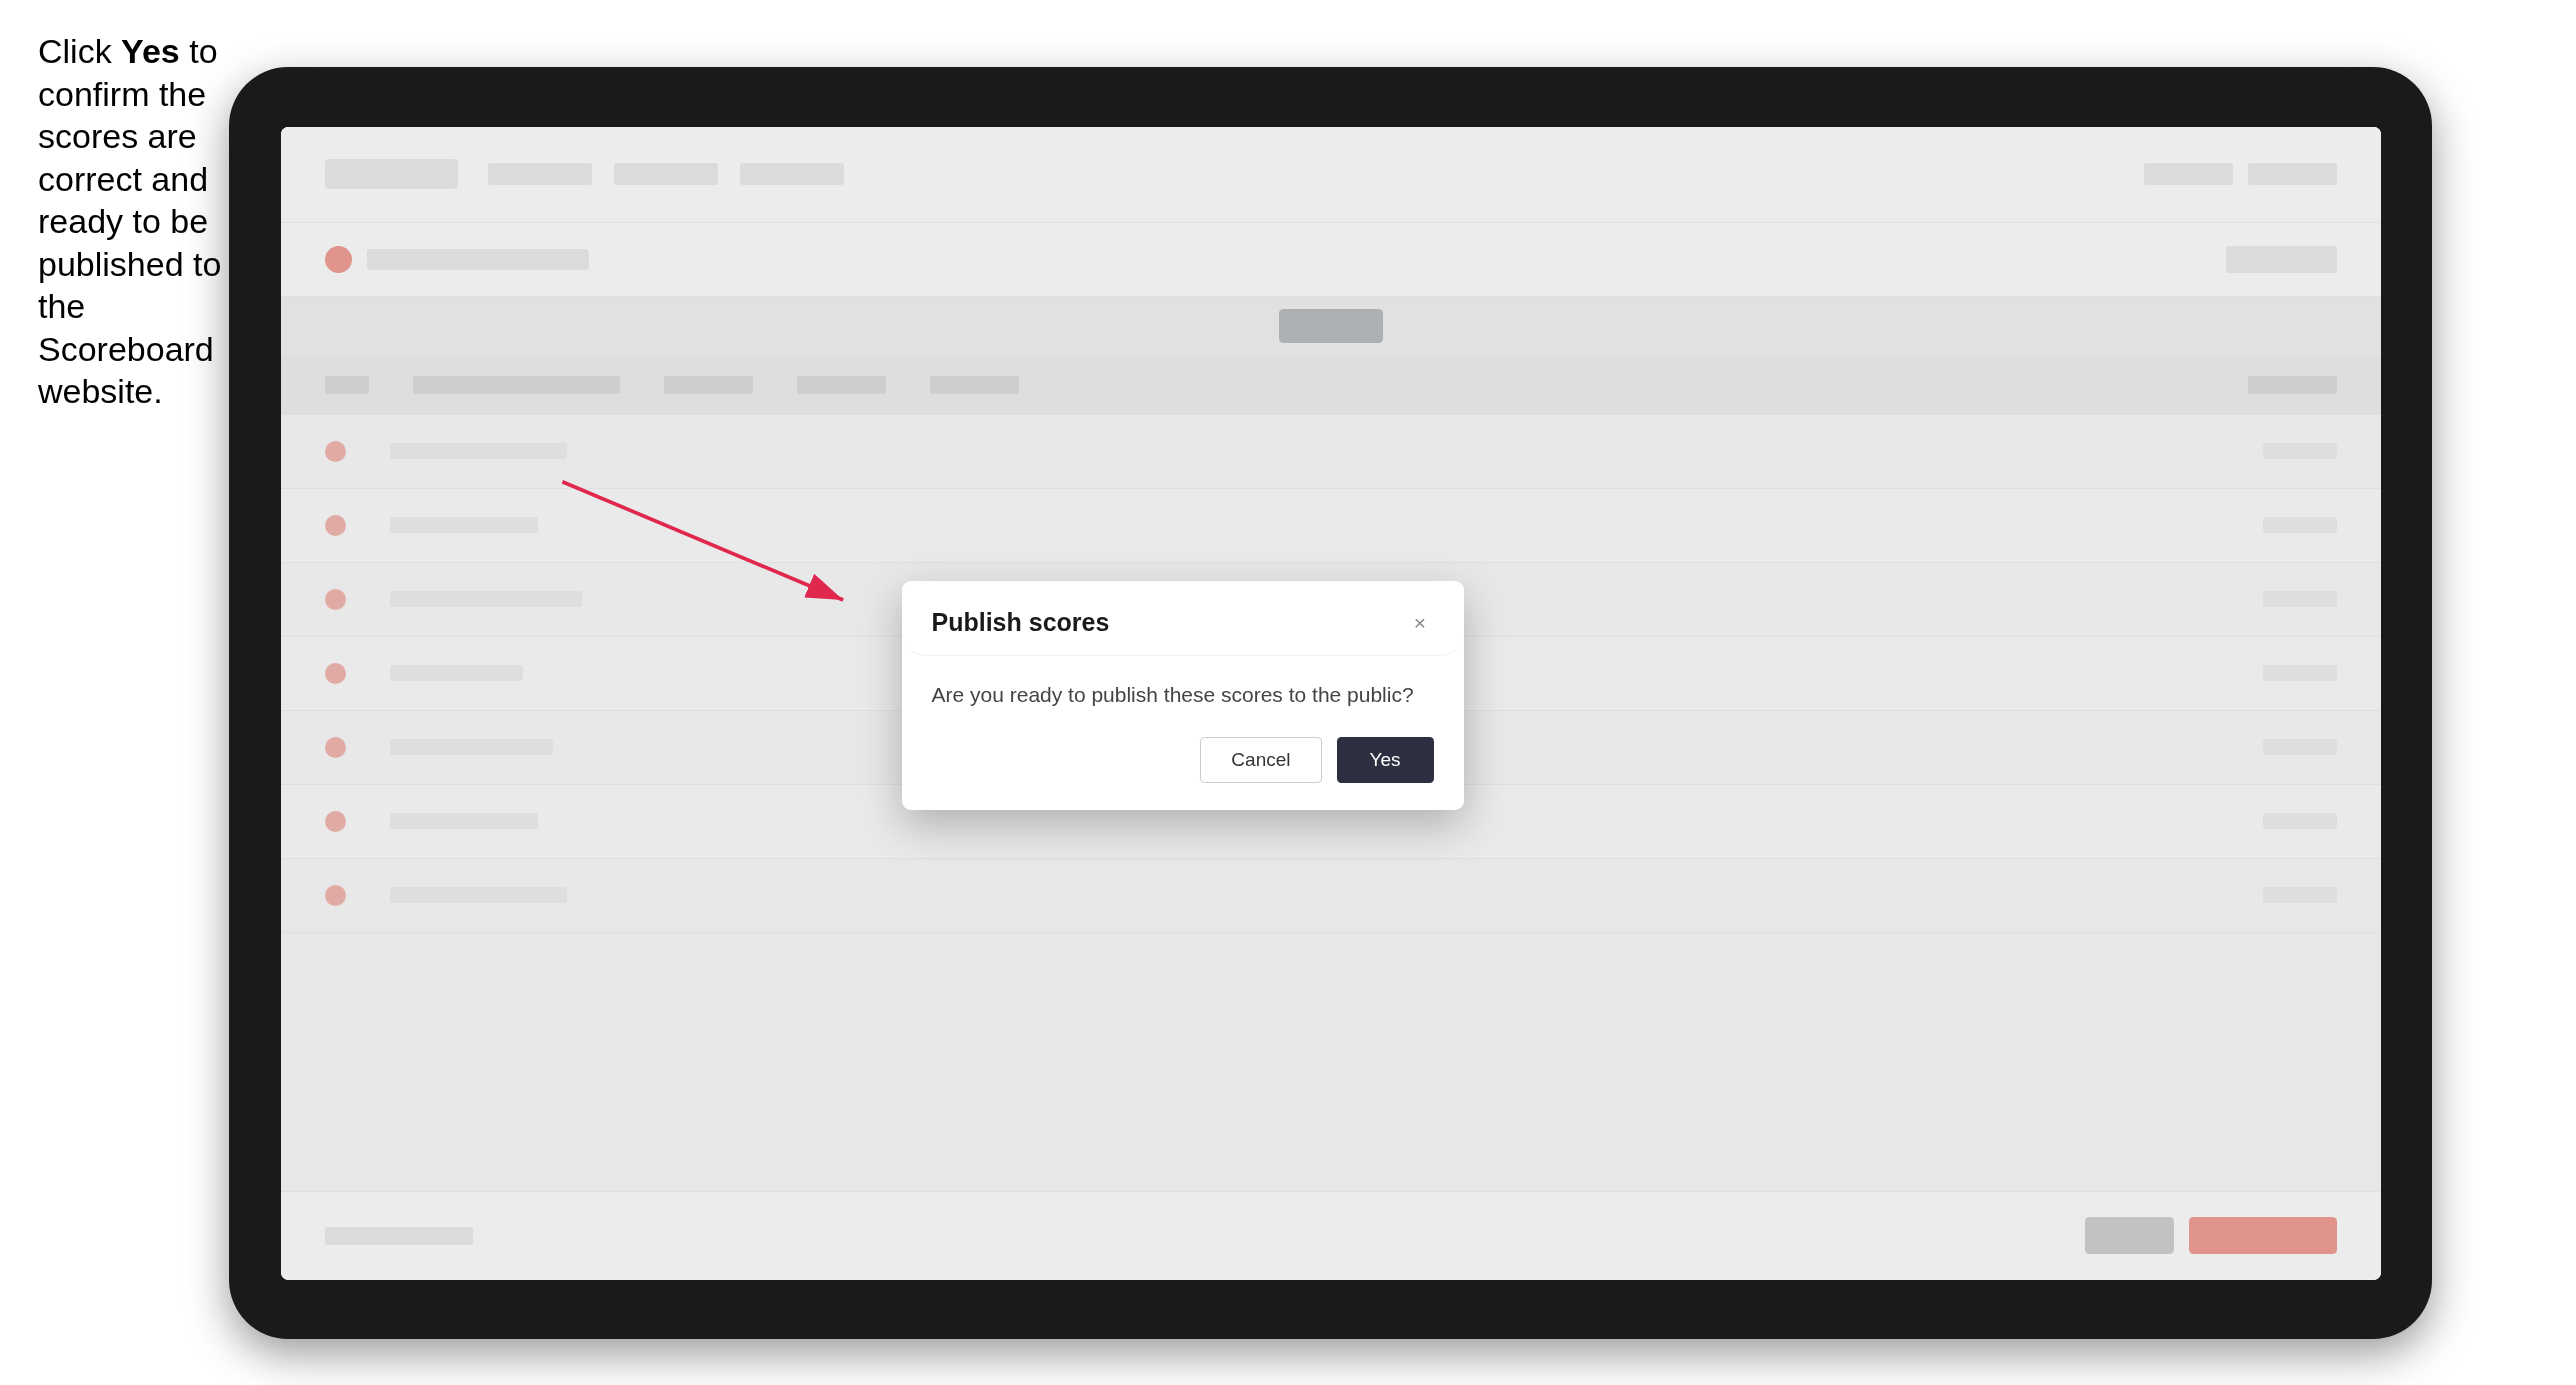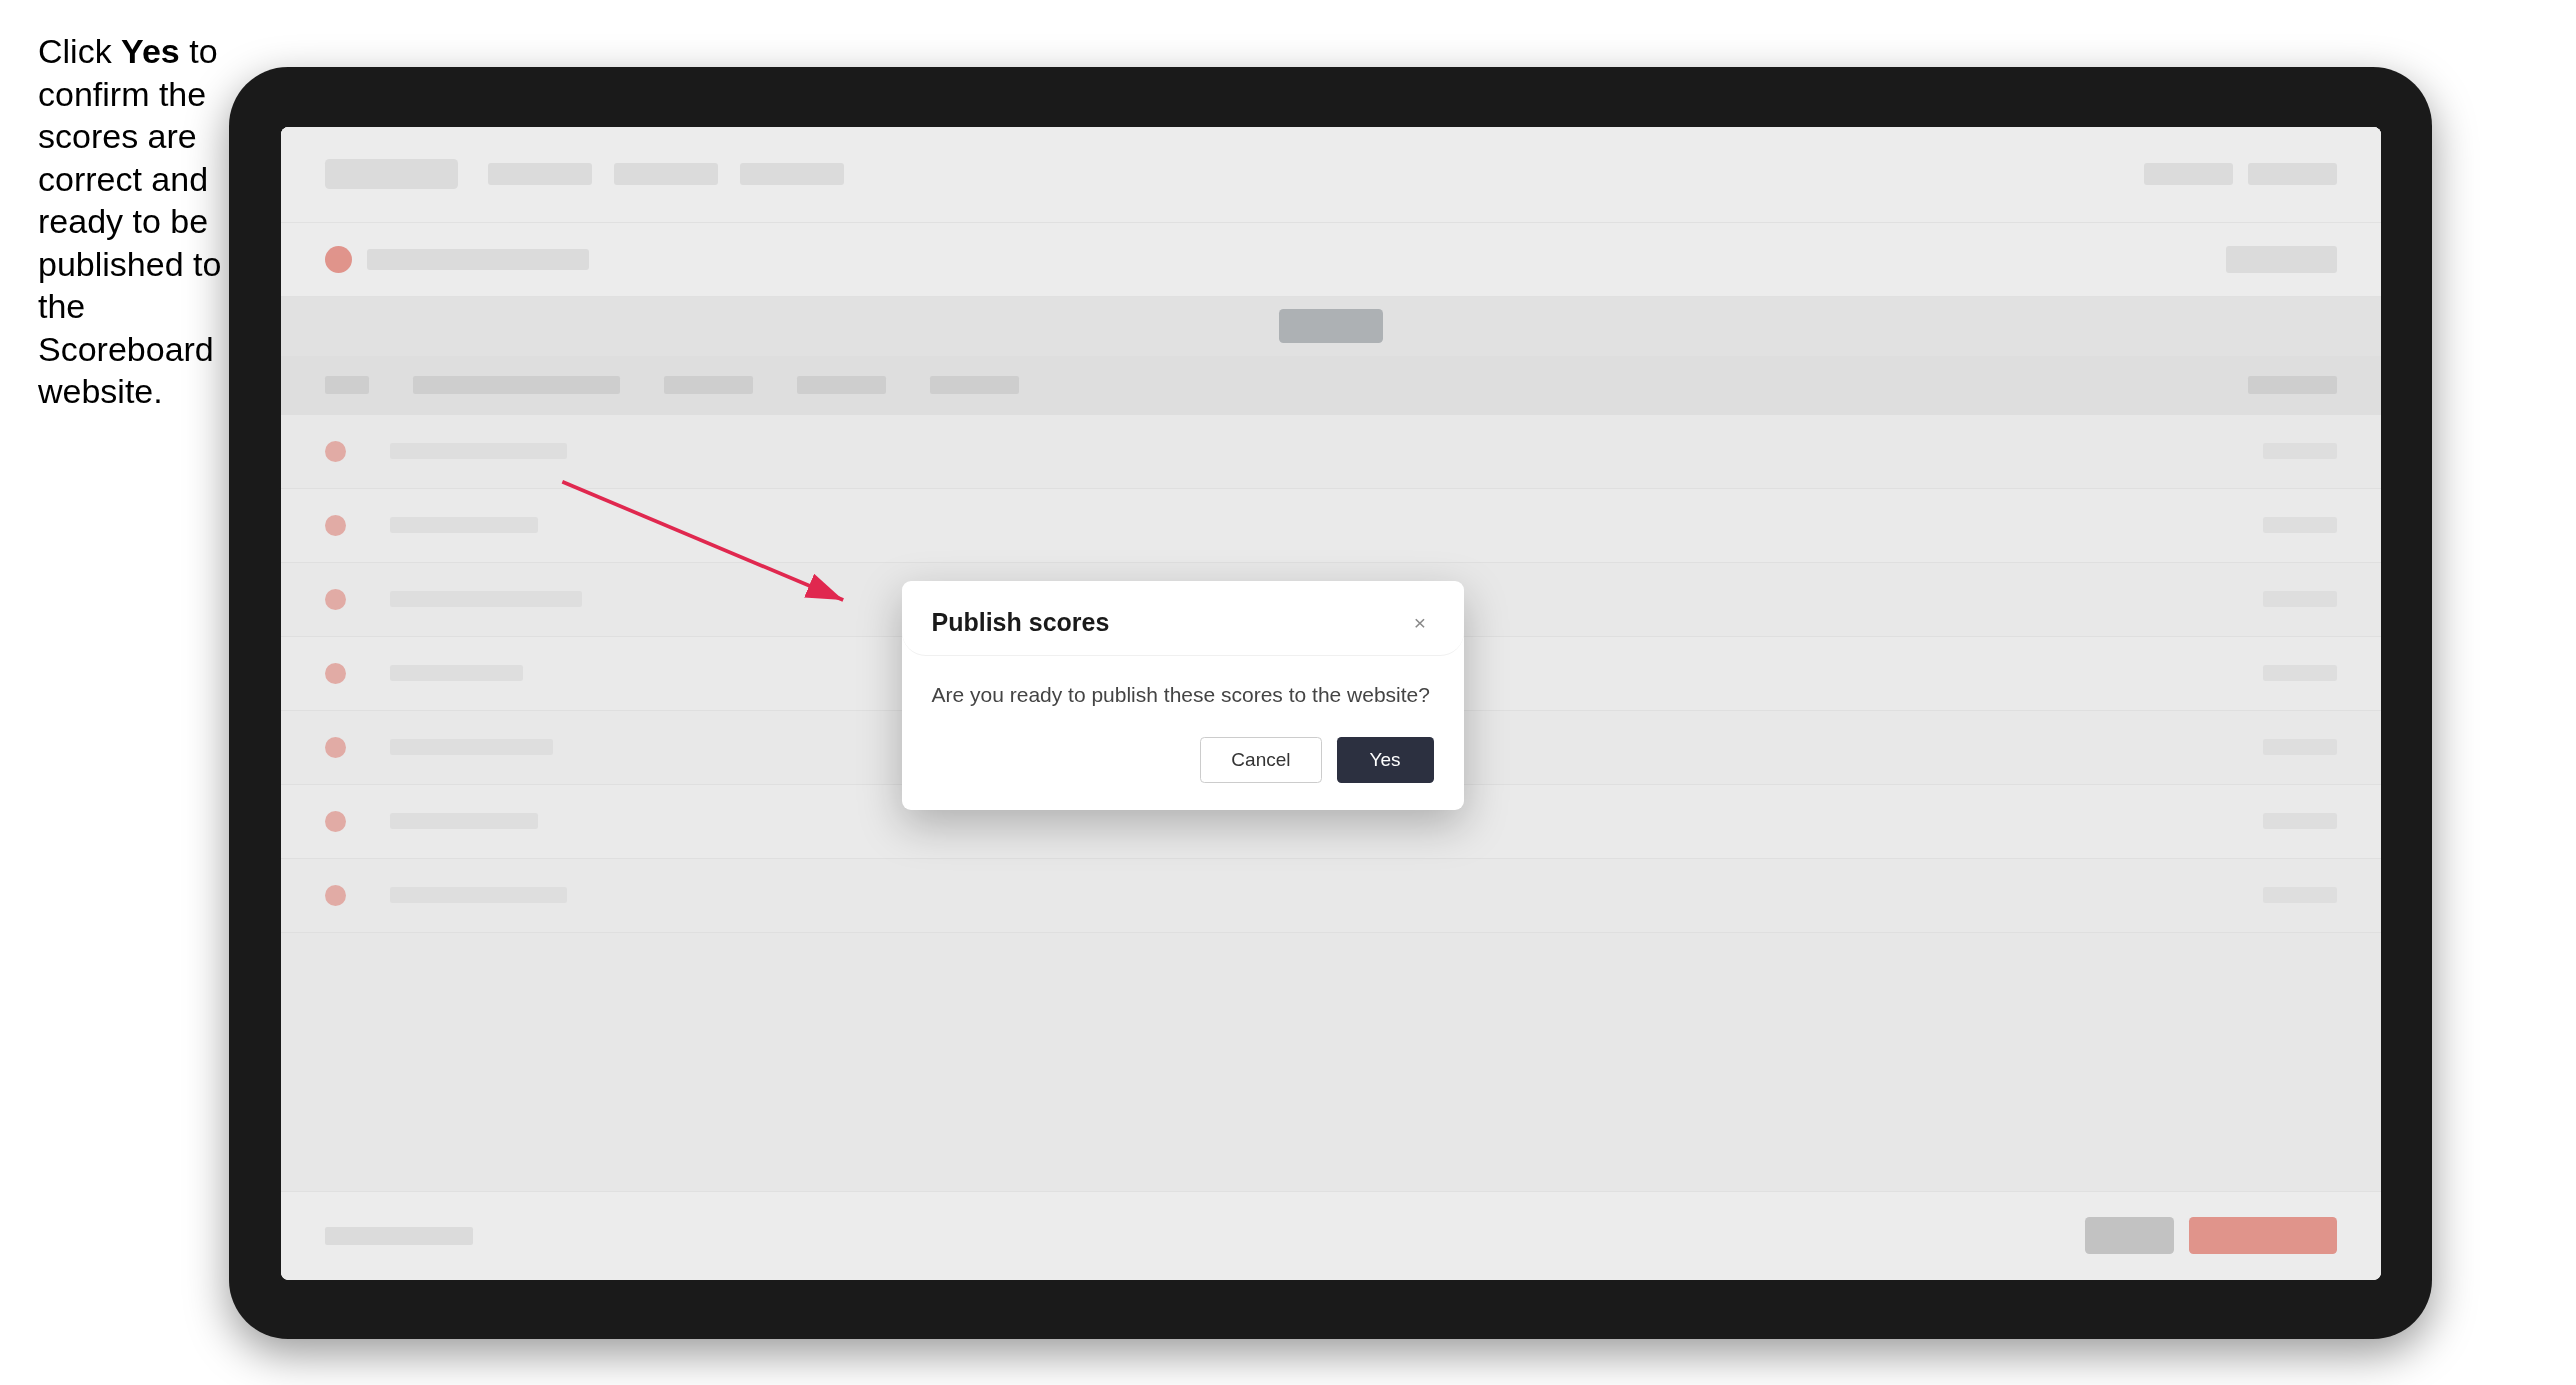--- a/index.html
+++ b/index.html
@@ -451,21 +451,21 @@
 
     <div class="modal-overlay">
       <div class="modal-dialog">
 
         <div class="modal-header">
           <span class="modal-title">Publish scores</span>
           <div class="modal-close">×</div>
         </div>
 
         <div class="modal-body">
-          <p class="modal-message">Are you ready to publish these scores to the website?</p>
+          <p class="modal-message">Are you ready to publish these scores to the public?</p>
         </div>
 
         <div class="modal-footer">
           <button class="btn-cancel">Cancel</button>
           <button class="btn-yes">Yes</button>
         </div>
 
       </div>
     </div>
 

